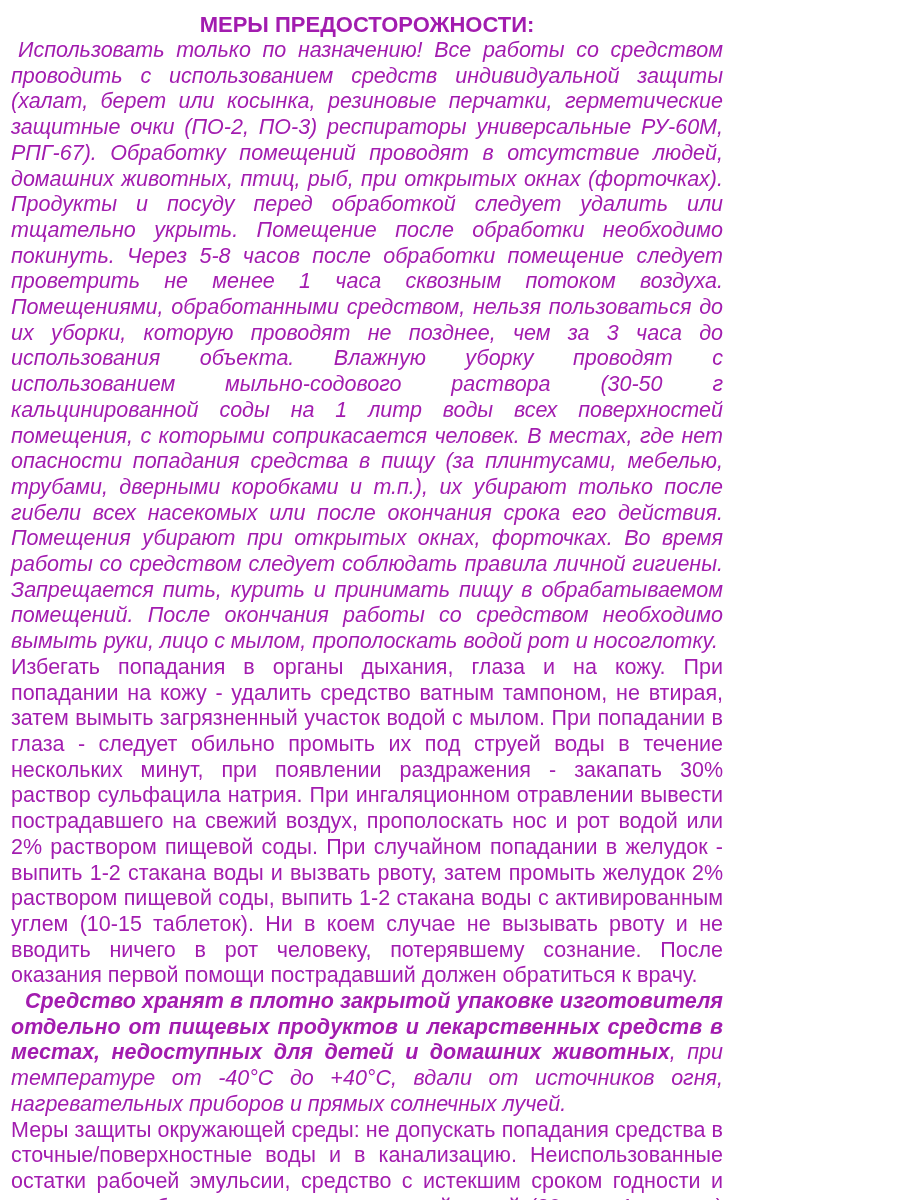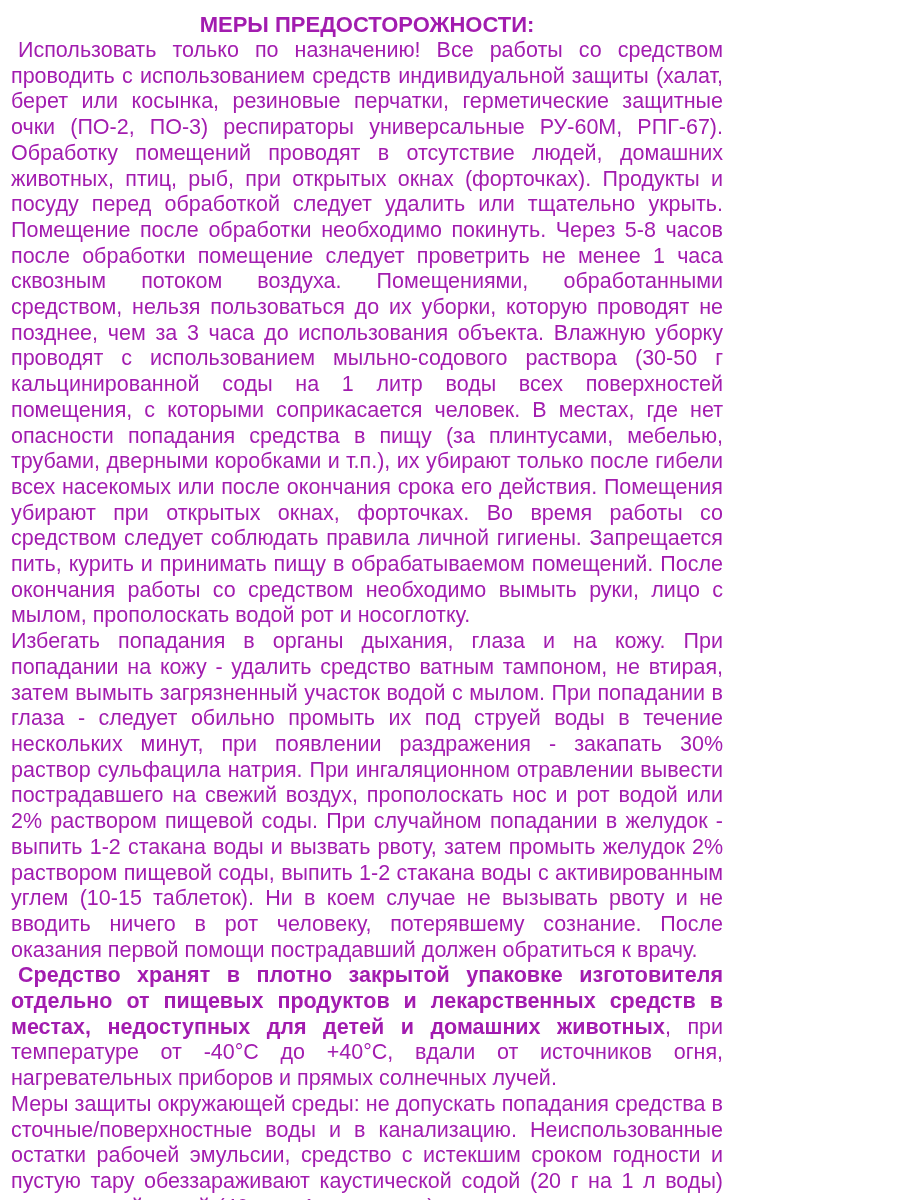--- a/index.html
+++ b/index.html
@@ -28,23 +28,25 @@
     font-size: 22px;
     font-weight: bold;
     text-align: center;
     line-height: 26px;
   }
   .doc p {
     margin: 0;
   }
   .indent {
     text-indent: 7px;
+    font-style: italic;
   }
   .lead-bold {
     font-weight: bold;
+    margin-left: 7px;
   }
 </style>
 </head>
 <body>
 
 <div class="doc">
 
   <h1>МЕРЫ ПРЕДОСТОРОЖНОСТИ:</h1>
 
   <p class="indent">Использовать только по назначению! Все работы со средством проводить с использованием средств индивидуальной защиты (халат, берет или косынка, резиновые перчатки, герметические защитные очки (ПО-2, ПО-3) респираторы универсальные РУ-60М, РПГ-67). Обработку помещений проводят в отсутствие людей, домашних животных, птиц, рыб, при открытых окнах (форточках). Продукты и посуду перед обработкой следует удалить или тщательно укрыть. Помещение после обработки необходимо покинуть. Через 5-8 часов после обработки помещение следует проветрить не менее 1 часа сквозным потоком воздуха. Помещениями, обработанными средством, нельзя пользоваться до их уборки, которую проводят не позднее, чем за 3 часа до использования объекта. Влажную уборку проводят с использованием мыльно-содового раствора (30-50 г кальцинированной соды на 1 литр воды всех поверхностей помещения, с которыми соприкасается человек. В местах, где нет опасности попадания средства в пищу (за плинтусами, мебелью, трубами, дверными коробками и т.п.), их убирают только после гибели всех насекомых или после окончания срока его действия. Помещения убирают при открытых окнах, форточках. Во время работы со средством следует соблюдать правила личной гигиены. Запрещается пить, курить и принимать пищу в обрабатываемом помещений. После окончания работы со средством необходимо вымыть руки, лицо с мылом, прополоскать водой рот и носоглотку.</p>

